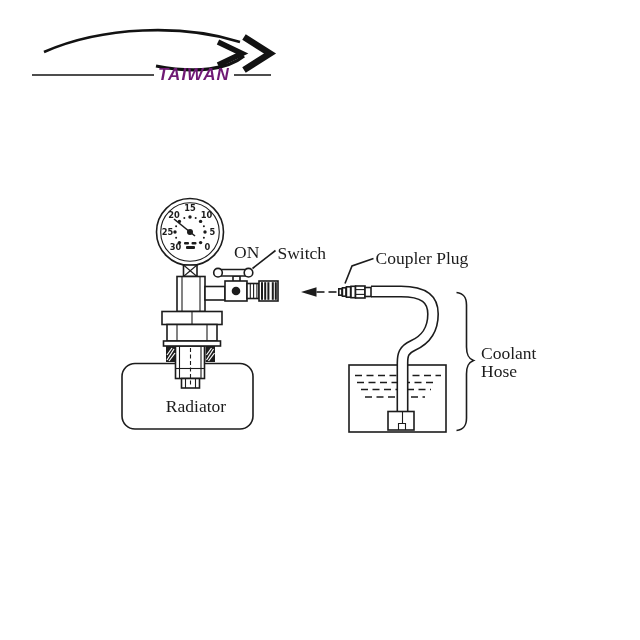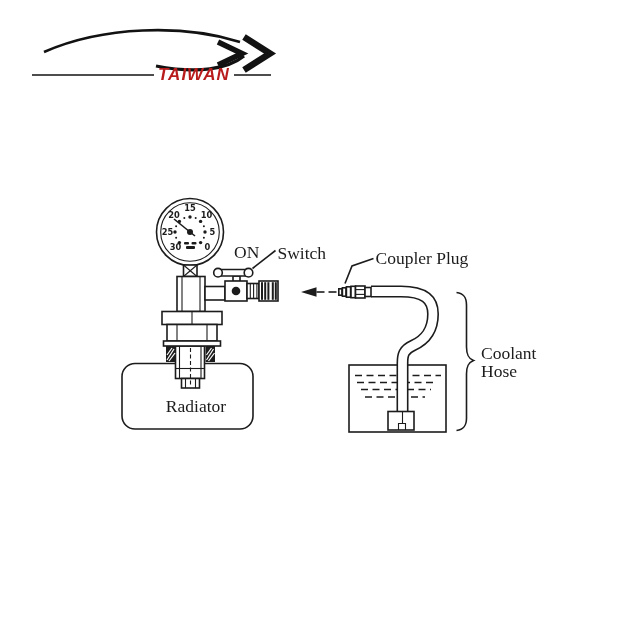--- a/index.html
+++ b/index.html
@@ -11,21 +11,21 @@
   .logo-wrap{position:absolute;left:28px;top:22px;width:252px;height:80px;}
   .logo-svg{position:absolute;left:0;top:0;width:252px;height:80px;}
   .brand{
     position:absolute;left:4px;top:14px;white-space:nowrap;
     font-family:"Liberation Sans",sans-serif;font-style:italic;font-weight:700;
     font-size:40px;letter-spacing:-2px;color:#121212;line-height:1;
   }
   .subtitle{
     position:absolute;left:130px;top:44px;white-space:nowrap;
     font-family:"Liberation Sans",sans-serif;font-style:italic;font-weight:700;
-    font-size:17px;letter-spacing:1px;color:#b91c1c;line-height:1;
+    font-size:17px;letter-spacing:1px;color:#701a75;line-height:1;
   }
   
   .diagram{position:absolute;left:0;top:0;width:640px;height:640px;}
   .ln{fill:none;stroke:#1c1c1c;stroke-width:1.6;}
   .fine{fill:none;stroke:#1c1c1c;stroke-width:1.1;}
   .shape{fill:#ffffff;stroke:#1c1c1c;stroke-width:1.6;}
   .solid{fill:#1c1c1c;stroke:none;}
   .whitehatch{stroke:#ffffff;stroke-width:1.2;fill:none;}
   .lbl{font-family:"Liberation Serif",serif;font-size:17.5px;fill:#1c1c1c;}
   .gd{font-family:"DejaVu Sans",sans-serif;font-weight:700;font-size:8.3px;fill:#1c1c1c;text-anchor:middle;}

